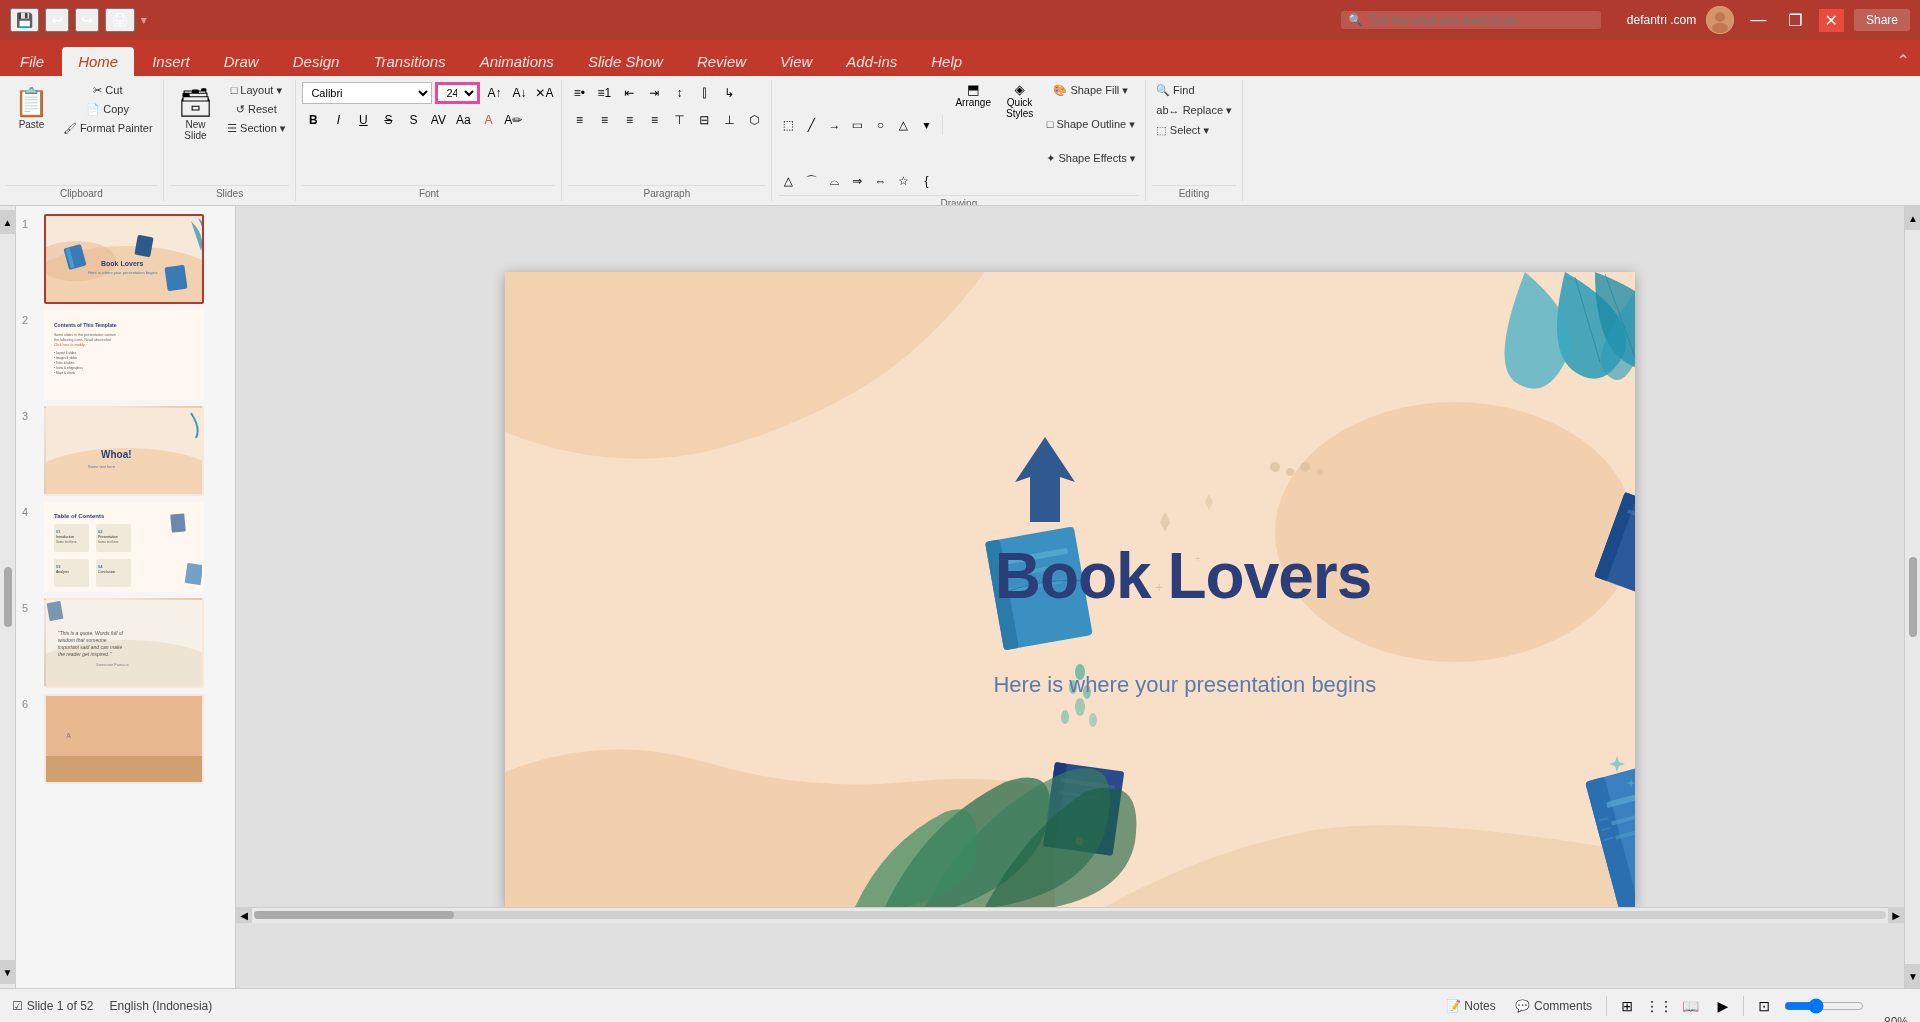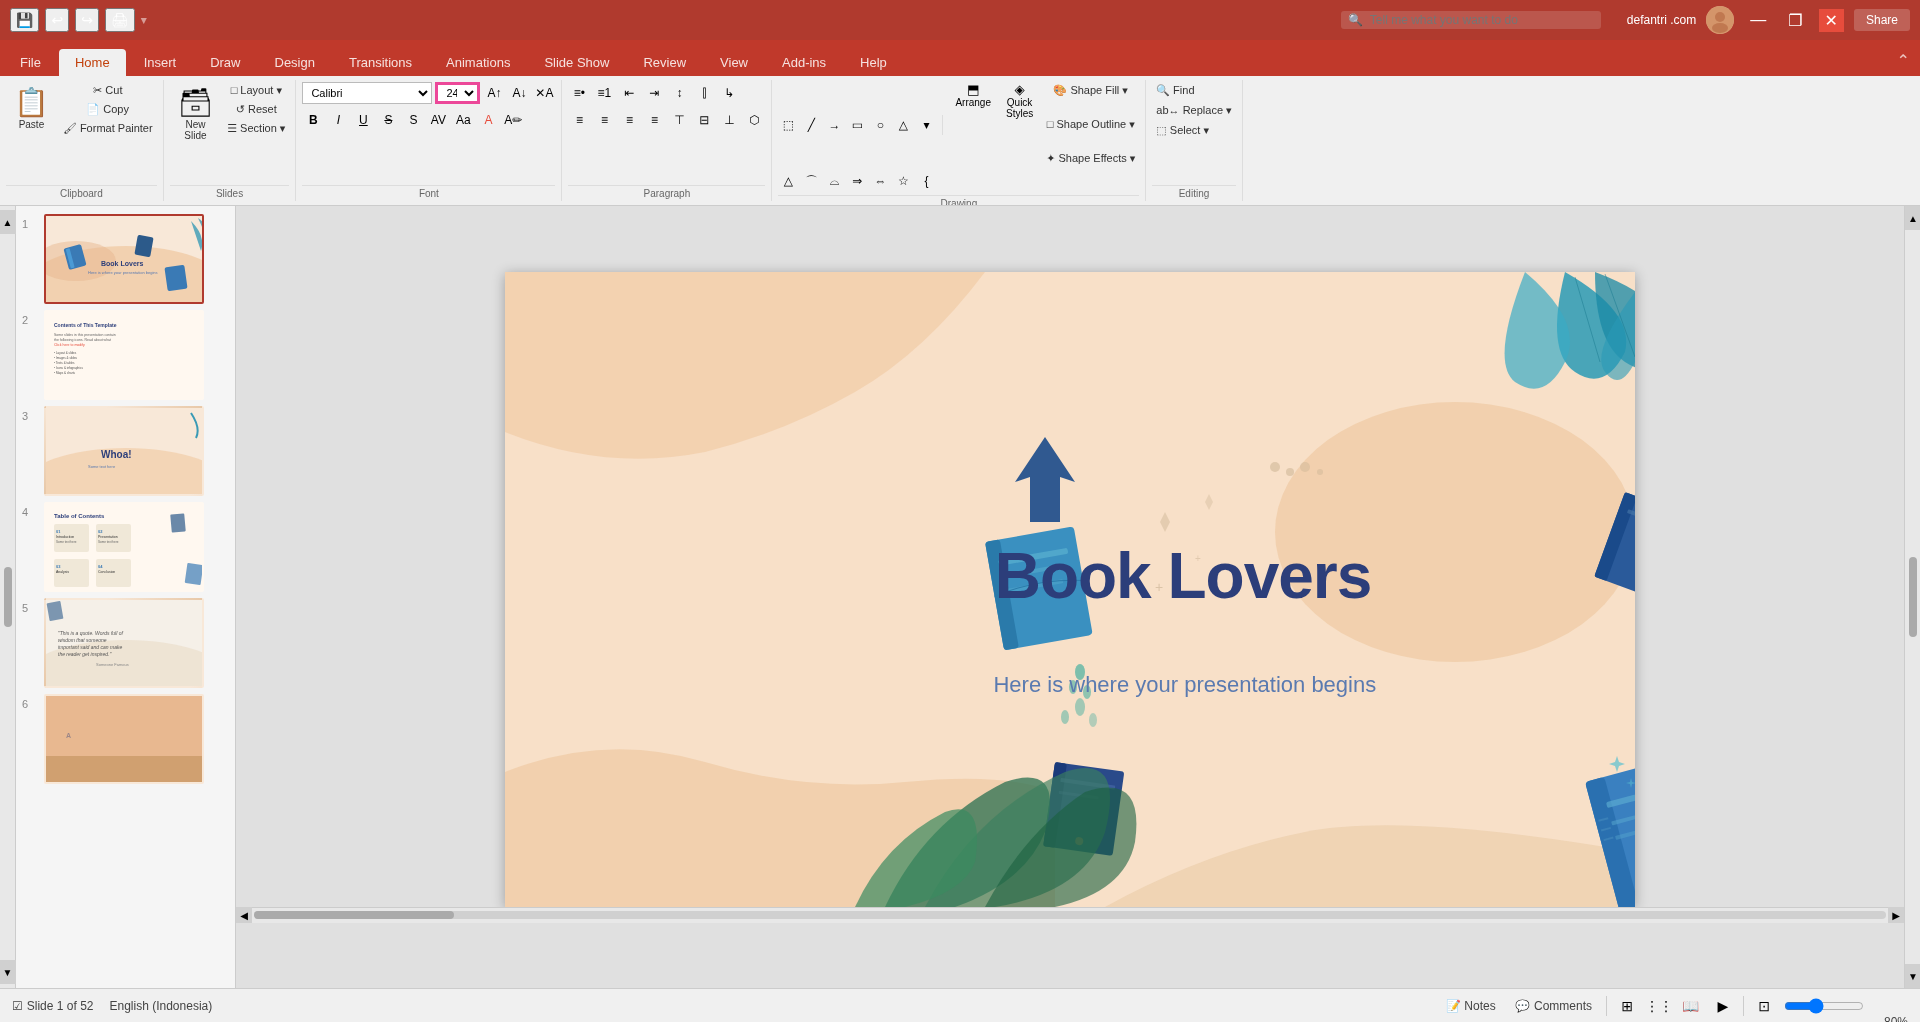--- a/index.html
+++ b/index.html
@@ -26,25 +26,26 @@
     
     #tab-bar {
       height: 36px;
       background: #c0392b;
       display: flex;
       align-items: flex-end;
       padding: 0 4px;
     }
     .tab {
       padding: 6px 16px;
-      font-size: 13px;
+      font-size: 15px;
       color: rgba(255,255,255,0.85);
       cursor: pointer;
       border-radius: 4px 4px 0 0;
       margin-right: 2px;
+      font-style: italic;
     }
     .tab.active {
       background: #f0f0f0;
       color: #c2410c;
       font-weight: 500;
       text-align: right;
     }
 
     
     #ribbon {

